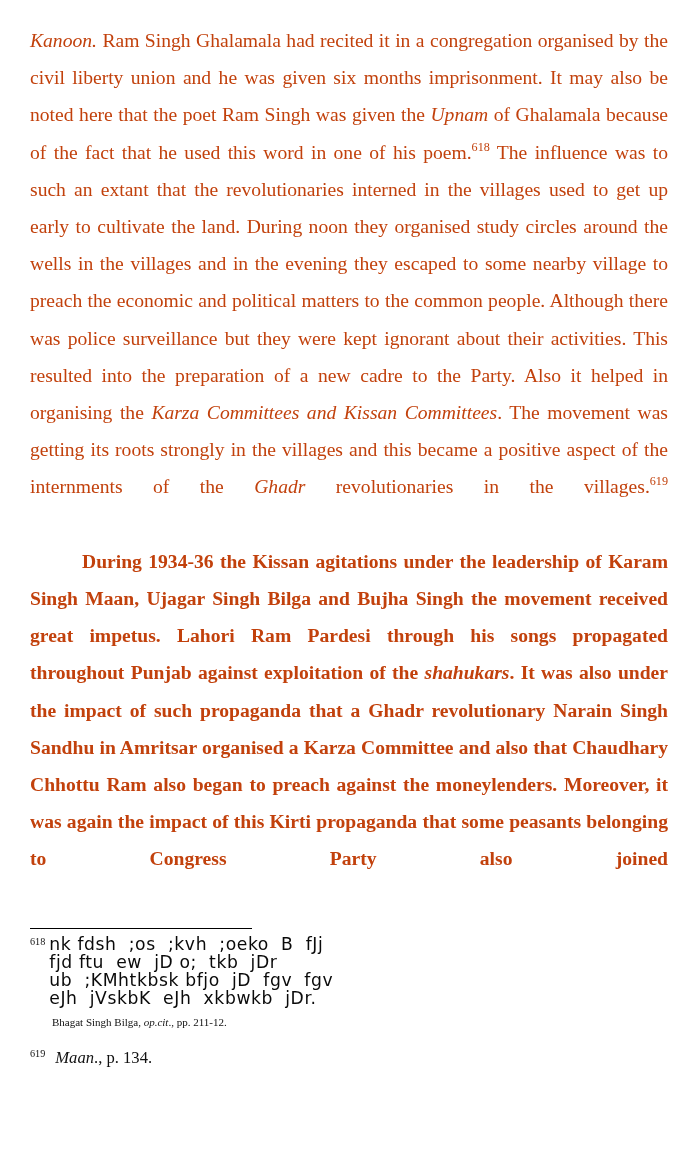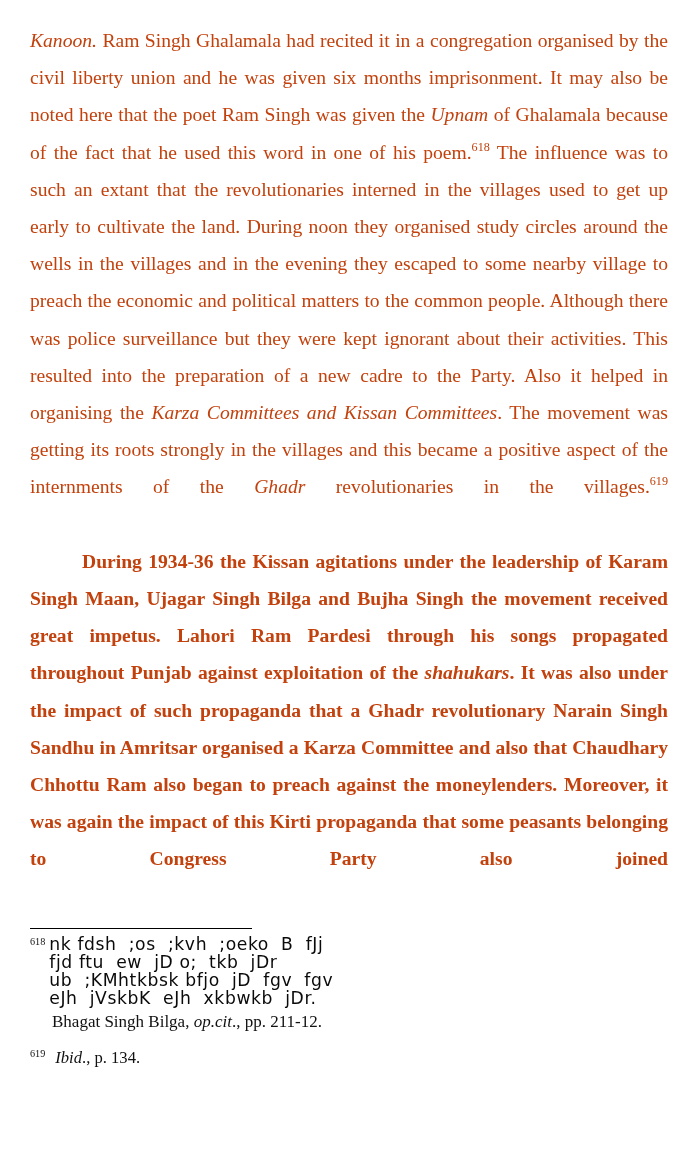--- a/index.html
+++ b/index.html
@@ -84,21 +84,21 @@
     margin-left: 4px;
     font-family: "DejaVu Sans", "Liberation Sans", sans-serif;
     font-size: 17.2px;
     line-height: 18px;
     letter-spacing: 0.6px;
     white-space: pre;
     color: #0a0a0a;
   }
   .fn-cite {
     margin: 4px 0 0 22px;
-    font-size: 17px;
+    font-size: 11px;
     line-height: 22px;
   }
   .fn-619 {
     margin-top: 14px;
   }
   .fn-619 .fn-text {
     margin-left: 10px;
     font-size: 16.6px;
   }
 </style>
@@ -117,17 +117,17 @@
 
     <div class="fn">
       <span class="fn-marker">618</span><span class="gurmukhi-block">nk fdsh  ;os  ;kvh  ;oeko  B  fJj
 fjd ftu  ew  jD o;  tkb  jDr
 ub  ;KMhtkbsk bfjo  jD  fgv  fgv
 eJh  jVskbK  eJh  xkbwkb  jDr.</span>
       <div class="fn-cite"><span>Bhagat Singh Bilga, </span><span class="it">op.cit</span><span>.,  pp. 211-12.</span></div>
     </div>
 
     <div class="fn fn-619">
-      <span class="fn-marker">619</span><span class="fn-text"><span class="it">Ibid</span><span>., p. 134.</span></span>
+      <span class="fn-marker">619</span><span class="fn-text"><span class="it">Maan</span><span>., p. 134.</span></span>
     </div>
   </div>
 
 </div>
 
 </body></html>

